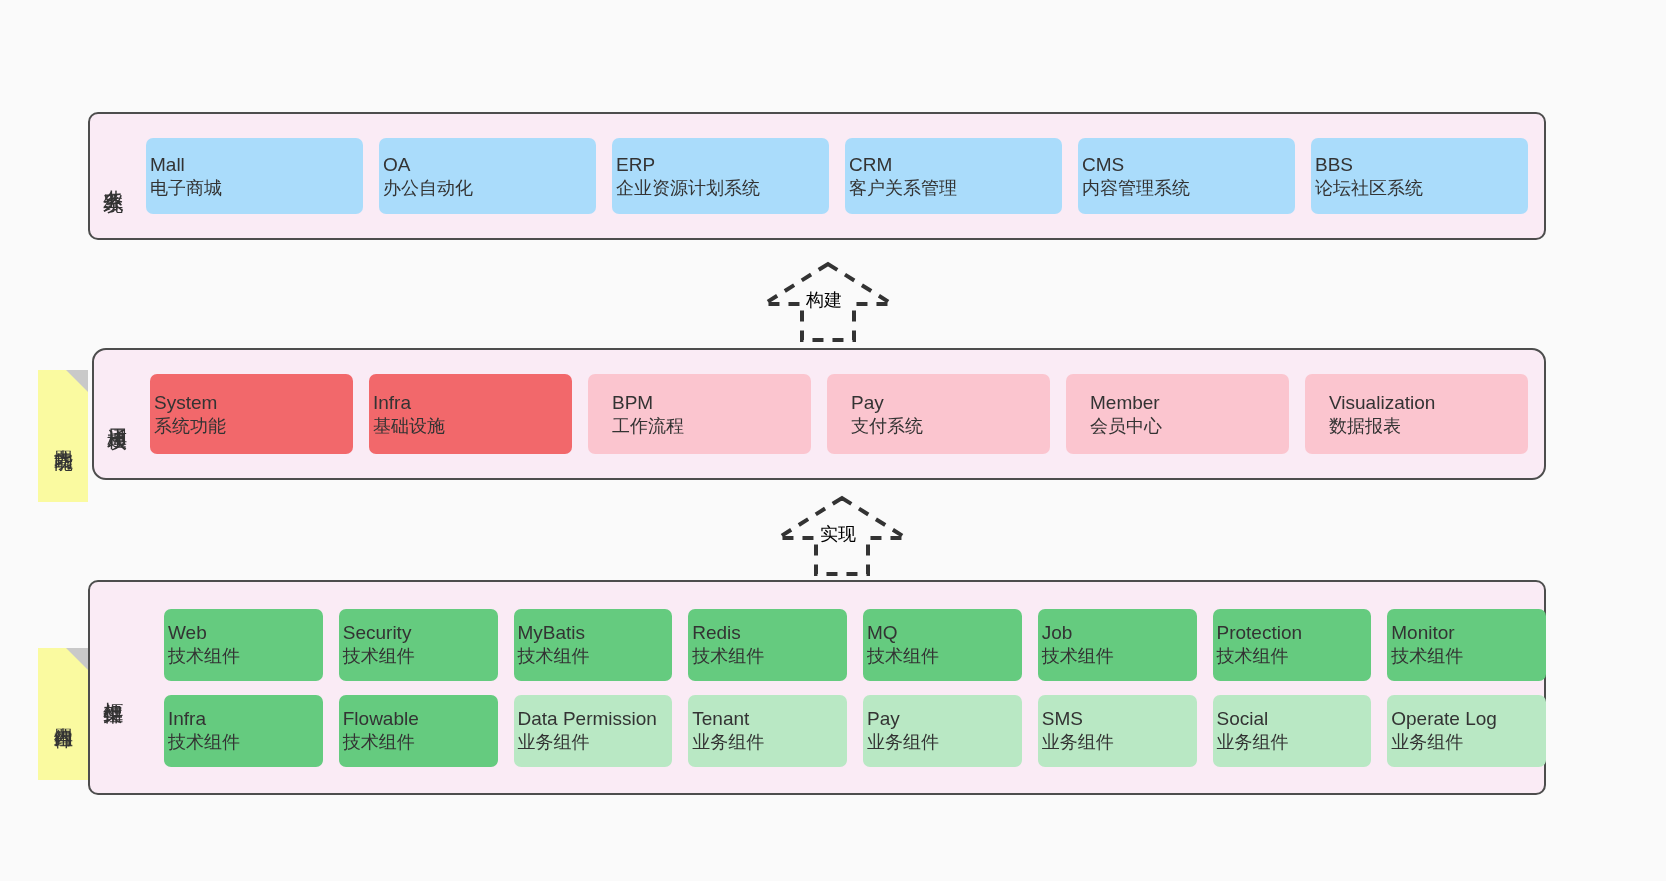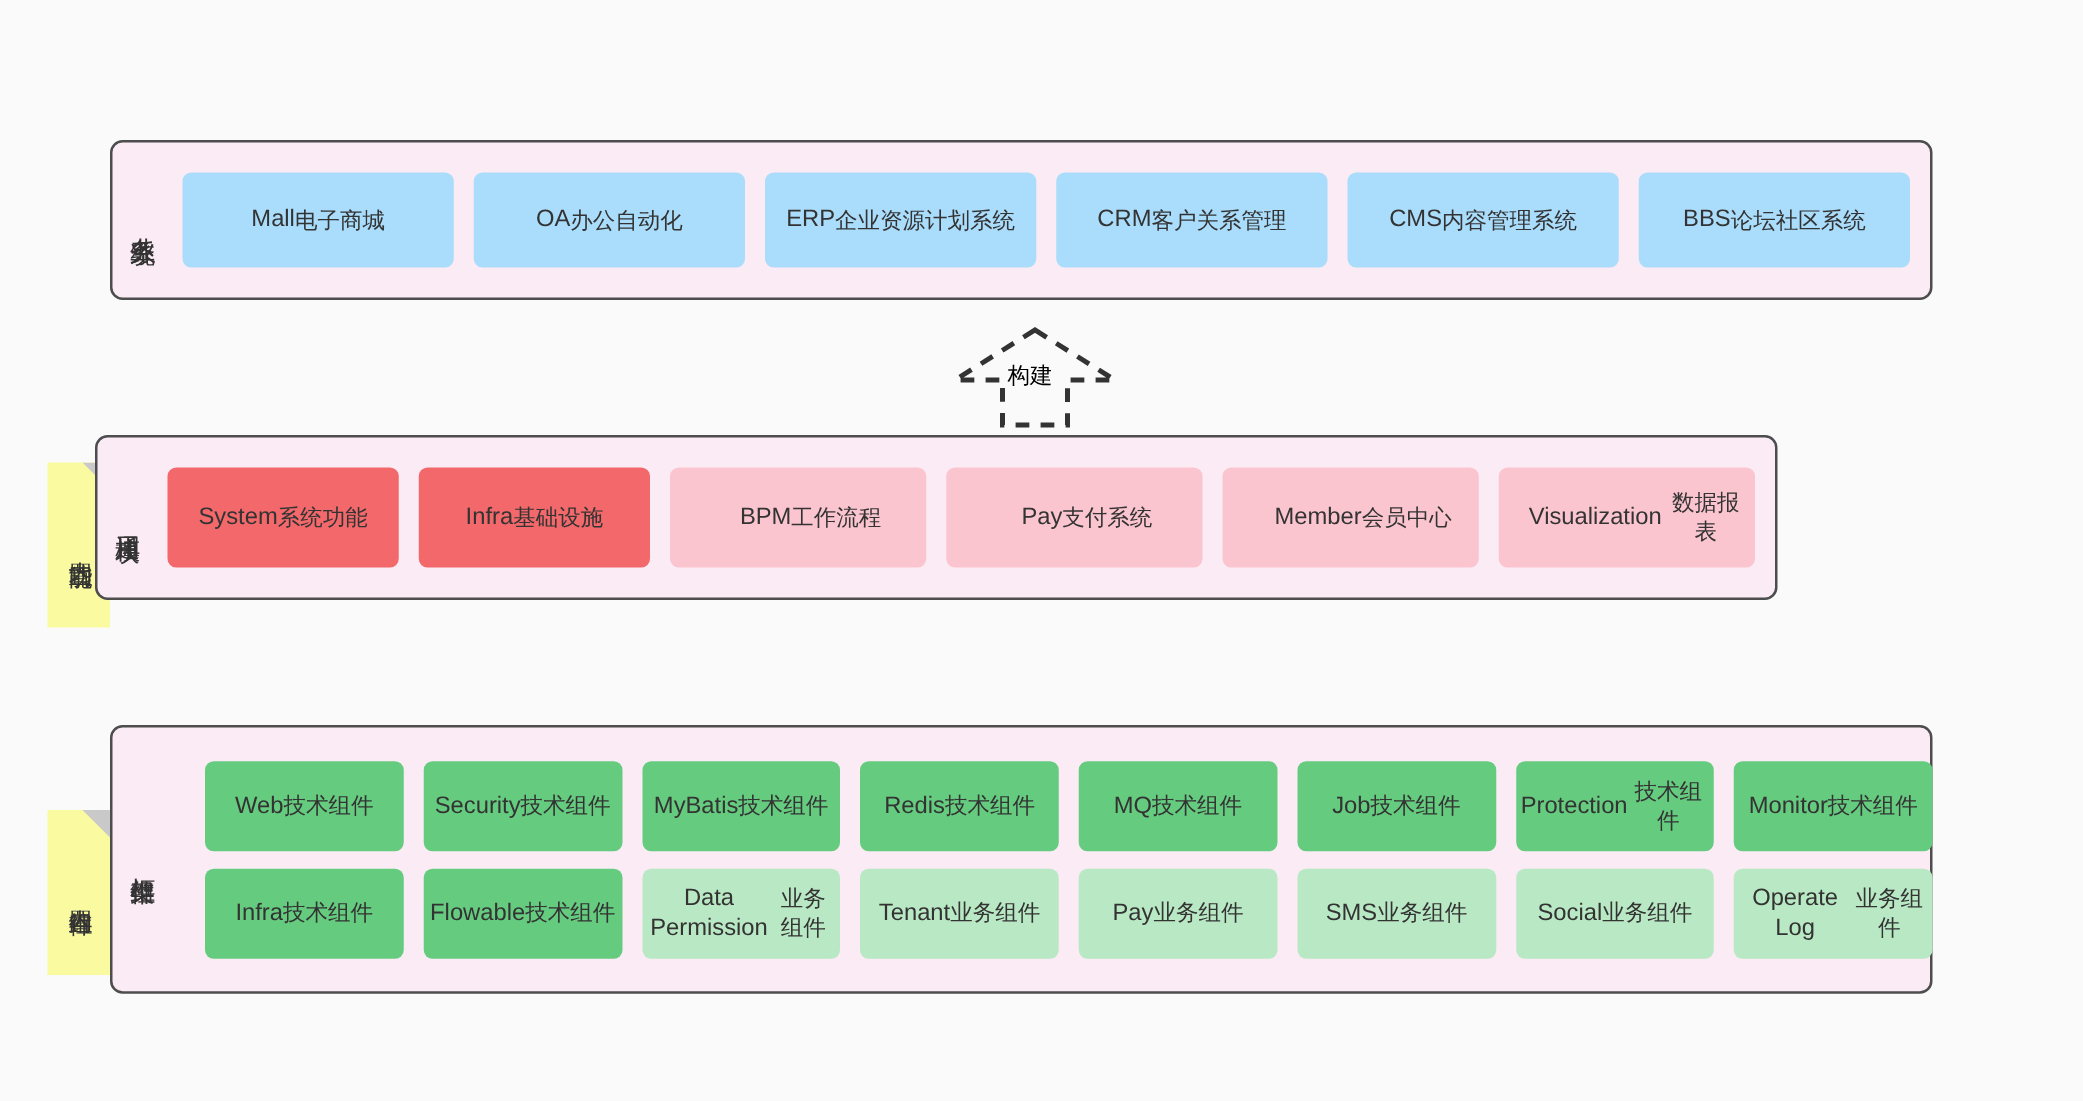--- a/index.html
+++ b/index.html
@@ -69,22 +69,22 @@
     margin-left: 36px;
   }
 
   
   .card {
     box-sizing: border-box;
     flex: 1 1 0;
     min-width: 0;
     border-radius: 7px;
     display: flex;
-    flex-direction: row;
-    align-items: center;
+    flex-direction: column;
+    align-items: flex-start;
     justify-content: center;
     text-align: center;
     color: #333333;
     padding: 6px 4px;
   }
   .card .name {
     font-size: 19px;
     line-height: 1.26;
   }
   .card .sub {
@@ -179,21 +179,21 @@
     <svg width="140" height="86" viewBox="0 0 140 86">
       <polygon points="70,6 134,46 96,46 96,82 44,82 44,46 6,46" fill="none" stroke="#333333" stroke-width="4" stroke-dasharray="11,9" stroke-linejoin="miter"></polygon>
     </svg>
     <span class="arrow-label" style="left:48px; top:30px;">构建</span>
   </div>
 
   <div class="note" style="left:38px; top:370px; width:50px; height:132px;">
     <span>内置功能</span>
   </div>
 
-  <div class="layer" id="layer-module" style="left:76px; top:348px; width:1346px; height:132px;">
+  <div class="layer" id="layer-module" style="left:92px; top:348px; width:1454px; height:132px;border-radius:14px;">
     <div class="layer-title">通用模块</div>
     <div class="layer-body" id="mod-body">
         <div class="card red h-mod">
           <div class="name">System</div>
           <div class="sub">系统功能</div>
         </div>
         <div class="card red h-mod">
           <div class="name">Infra</div>
           <div class="sub">基础设施</div>
         </div>
@@ -209,20 +209,26 @@
           <div class="name">Member</div>
           <div class="sub">会员中心</div>
         </div>
         <div class="card pink h-mod">
           <div class="name">Visualization</div>
           <div class="sub">数据报表</div>
         </div>
       </div>
   </div>
 
+  <div class="arrow-wrap" style="left:772px; top:492px; width:140px; height:86px;">
+    <svg width="140" height="86" viewBox="0 0 140 86">
+      <polygon points="70,6 134,46 96,46 96,82 44,82 44,46 6,46" fill="none" stroke="#333333" stroke-width="4" stroke-dasharray="11,9" stroke-linejoin="miter"></polygon>
+    </svg>
+    <span class="arrow-label" style="left:48px; top:30px;">实现</span>
+  </div>
 
   <div class="note" style="left:38px; top:648px; width:50px; height:132px;">
     <span>内置组件</span>
   </div>
 
   <div class="layer" id="layer-framework" style="left:88px; top:580px; width:1458px; height:215px;">
     <div class="layer-title">框架组件</div>
     <div class="layer-body two-rows">
       <div class="row" id="fw-row1">
           <div class="card green h-comp">

